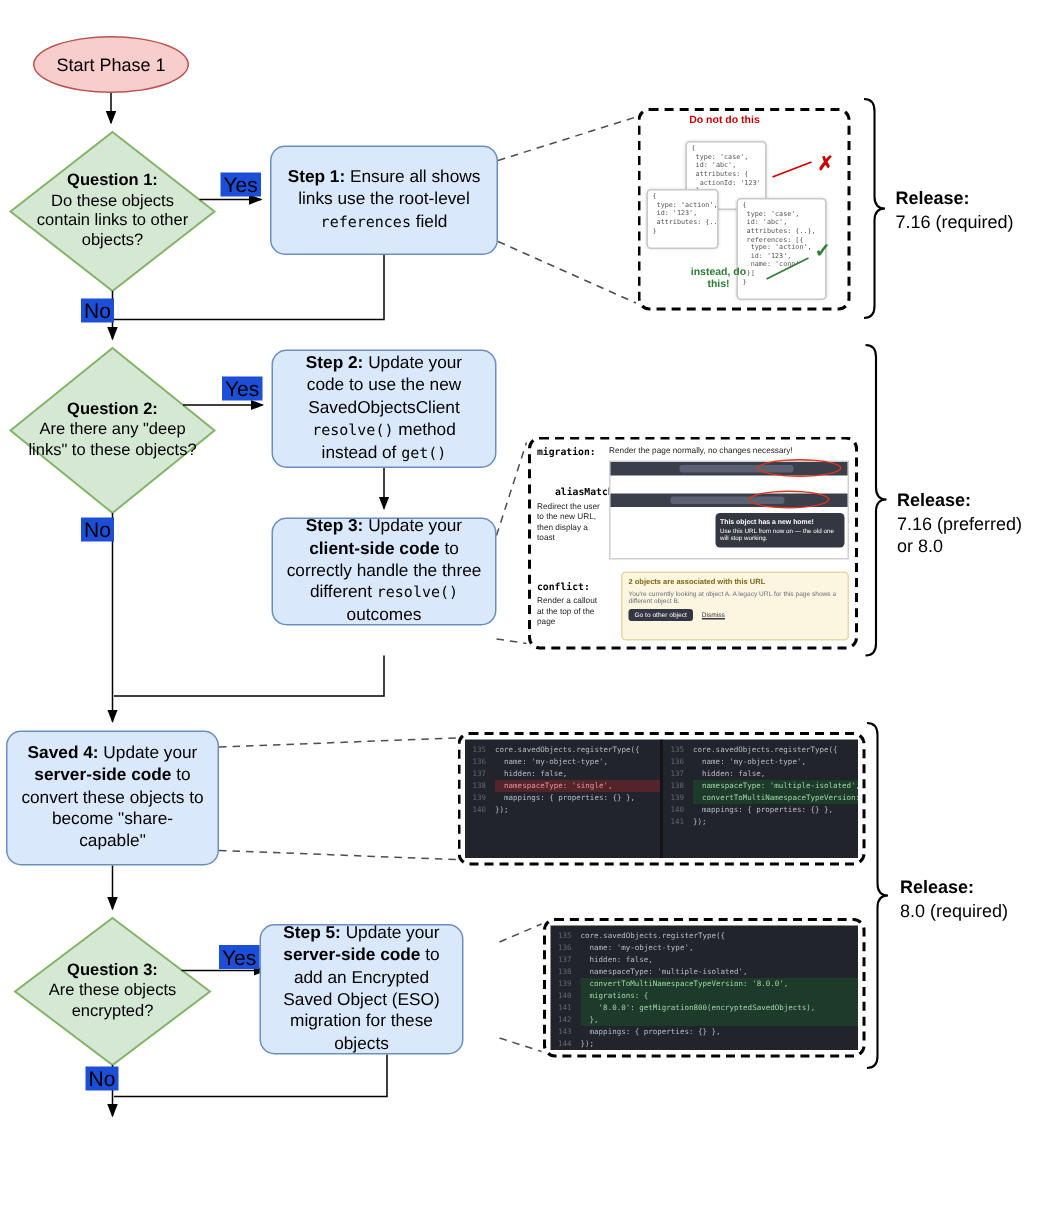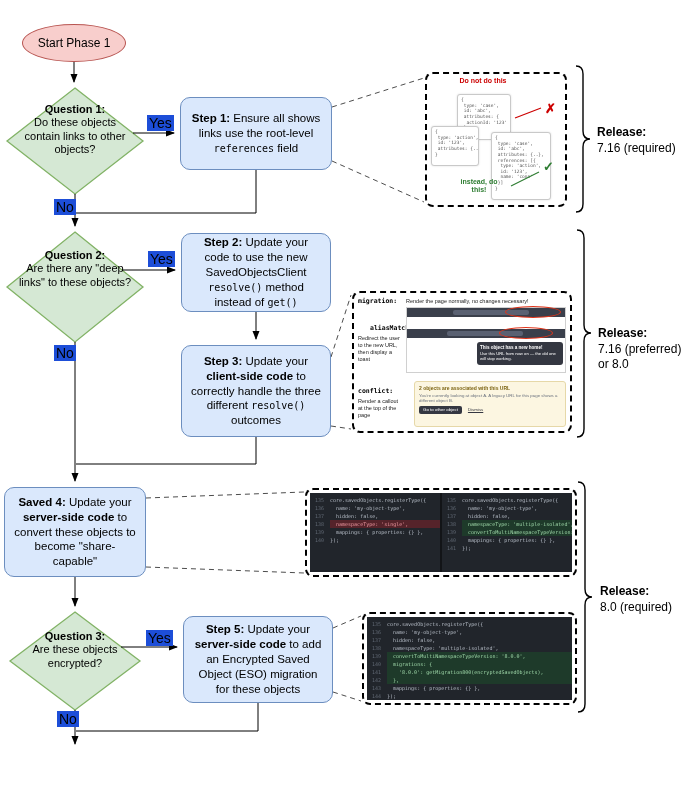--- a/index.html
+++ b/index.html
@@ -7,21 +7,21 @@
   .canvas { position:relative; width:691px; height:804px; background:#fff; overflow:hidden; }
   .wires { position:absolute; left:0; top:0; z-index:1; }
   .edge { stroke:#000; stroke-width:1; fill:none; }
   .fan { stroke:#4d4d4d; stroke-width:1; fill:none; stroke-dasharray:5 4; }
   .brace { stroke:#000; stroke-width:1.4; fill:none; }
   .diamond { fill:#d5e8d4; stroke:#82b366; stroke-width:1.3; }
 
   .node { position:absolute; z-index:2; display:flex; align-items:center; justify-content:center; text-align:center; }
   .ellipse { background:#f8cecc; border:1.5px solid #b85450; border-radius:50%; font-size:12px; }
   .rect { background:#dae8fc; border:1.3px solid #6c8ebf; border-radius:10px; font-size:11.5px; line-height:1.3; padding:4px 8px; }
-  .dtext { position:absolute; z-index:2; display:flex; flex-direction:column; align-items:center; text-align:center; font-size:11px; line-height:1.22; }
+  .dtext { position:absolute; z-index:2; display:flex; flex-direction:column; align-items:center; justify-content:center; text-align:center; font-size:11px; line-height:1.22; }
   .mono { font-family:"DejaVu Sans Mono", monospace; font-size:10px; }
   .elabel { position:absolute; z-index:3; font-size:14px; background:#1d4ed8; padding:0 2px; }
   .release { position:absolute; z-index:2; font-size:12px; line-height:1.3; display:flex; flex-direction:column; }
 
   .callout { position:absolute; z-index:2; background:#fff; border:2px dashed #000; border-radius:8px; }
   .callout > * { position:absolute; }
 
   
   .badlbl { color:#cc0000; font-weight:bold; font-size:7px; text-align:center; line-height:1.15; }
   .goodlbl { color:#2e7d32; font-weight:bold; font-size:7px; text-align:center; line-height:1.15; }
@@ -121,27 +121,27 @@
     <b>Question 3:</b>
     <span>Are these objects encrypted?</span>
   </div>
 
   <div class="node rect" style="left:180px;top:97px;width:152px;height:73px">
     <div><b>Step 1:</b><span> Ensure all shows links use the root-level </span><span class="mono">references</span><span> field</span></div>
   </div>
   <div class="node rect" style="left:181px;top:233px;width:150px;height:79px">
     <div><b>Step 2:</b><span> Update your code to use the new SavedObjectsClient </span><span class="mono">resolve()</span><span> method instead of </span><span class="mono">get()</span></div>
   </div>
-  <div class="node rect" style="left:181px;top:345px;width:150px;height:92px">
+  <div class="node rect" style="left:181px;top:345px;width:150px;height:72px">
     <div><b>Step 3:</b><span> Update your </span><b>client-side code</b><span> to correctly handle the three different </span><span class="mono">resolve()</span><span> outcomes</span></div>
   </div>
   <div class="node rect" style="left:4px;top:487px;width:142px;height:90px">
     <div><b>Saved 4:</b><span> Update your </span><b>server-side code</b><span> to convert these objects to become "share-capable"</span></div>
   </div>
-  <div class="node rect" style="left:183px;top:616px;width:150px;height:87px">
+  <div class="node rect" style="left:173px;top:616px;width:136px;height:87px">
     <div><b>Step 5:</b><span> Update your </span><b>server-side code</b><span> to add an Encrypted Saved Object (ESO) migration for these objects</span></div>
   </div>
 
   <span class="elabel" style="left:147px;top:115px">Yes</span>
   <span class="elabel" style="left:54px;top:199px">No</span>
   <span class="elabel" style="left:148px;top:251px">Yes</span>
   <span class="elabel" style="left:54px;top:345px">No</span>
   <span class="elabel" style="left:146px;top:630px">Yes</span>
   <span class="elabel" style="left:57px;top:711px">No</span>
 

